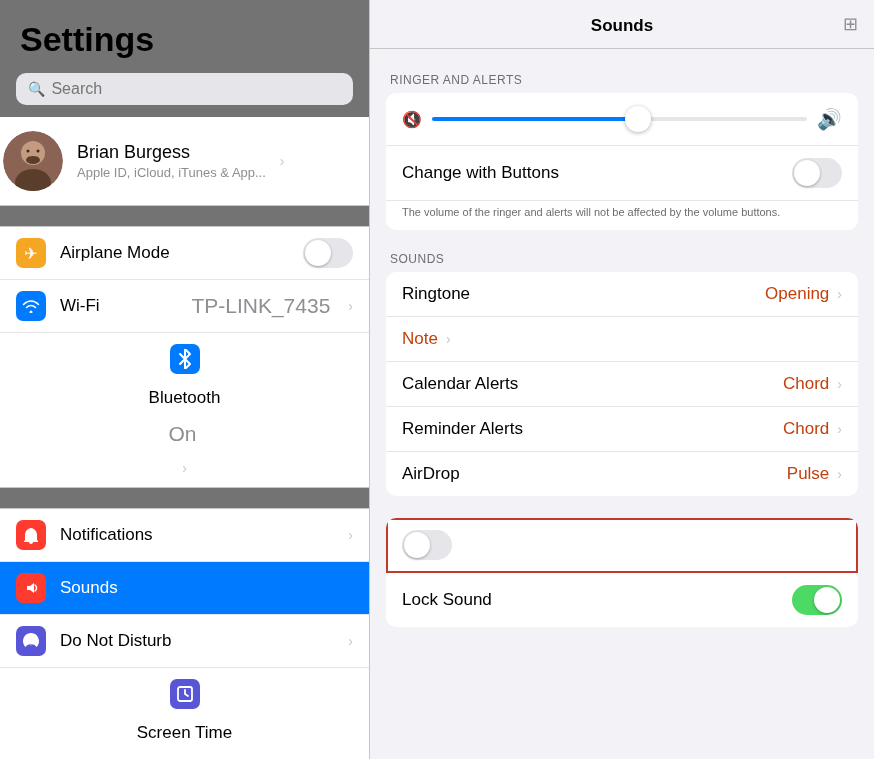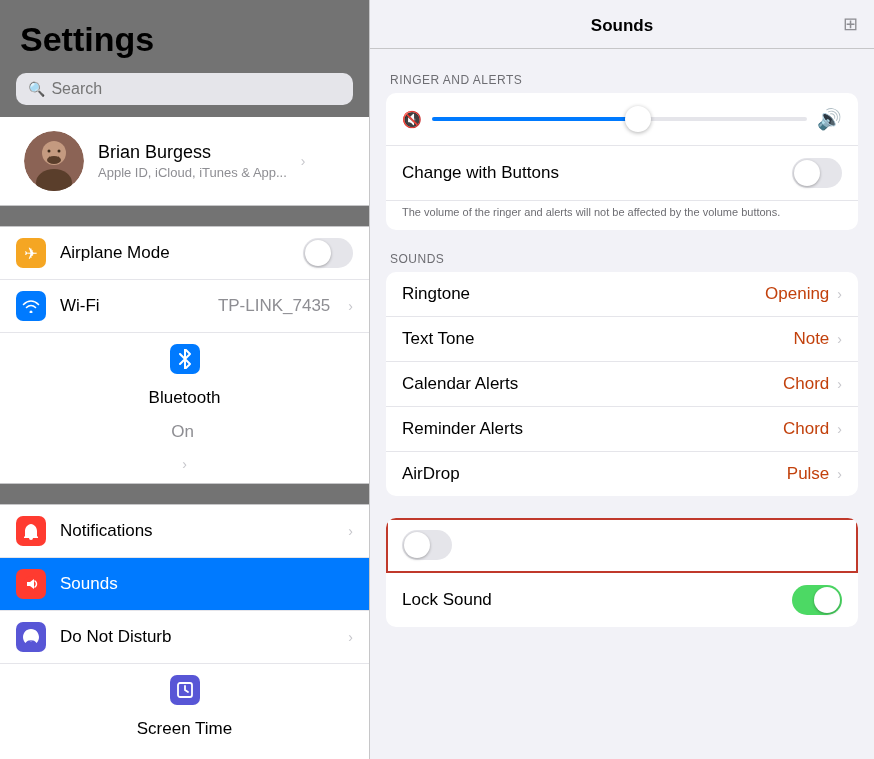--- a/index.html
+++ b/index.html
@@ -52,21 +52,21 @@
       outline: none;
       font-size: 16px;
       color: #8e8e93;
       flex: 1;
     }
 
     
     .profile-row {
       display: flex;
       align-items: center;
-      padding: 14px 24px;
+      padding: 14px 3px;
       background: #fff;
       border-bottom: 1px solid #c6c6c8;
       gap: 14px;
       cursor: pointer;
     }
 
     .profile-info {
       display: flex;
       flex-direction: column;
     }
@@ -127,21 +127,21 @@
       color: #fff;
     }
 
     .item-label {
       flex: 1;
       font-size: 17px;
       color: #000;
     }
 
     .item-value {
-      font-size: 17px;
+      font-size: 21px;
       color: #8e8e93;
       margin-right: 4px;
     }
 
     .chevron {
       color: #c7c7cc;
       font-size: 14px;
     }
 
     
@@ -478,21 +478,20 @@
     </div>
 
     <div class="section-header second-section">SOUNDS</div>
     <div class="card">
       <div class="card-row">
         <span class="card-row-label">Ringtone</span>
         <span class="card-row-value">Opening</span>
         <span class="chevron">›</span>
       </div>
       <div class="card-row">
-        <span class="card-row-label">Text Tone</span>
         <span class="card-row-value">Note</span>
         <span class="chevron">›</span>
       </div>
       <div class="card-row">
         <span class="card-row-label">Calendar Alerts</span>
         <span class="card-row-value">Chord</span>
         <span class="chevron">›</span>
       </div>
       <div class="card-row">
         <span class="card-row-label">Reminder Alerts</span>

